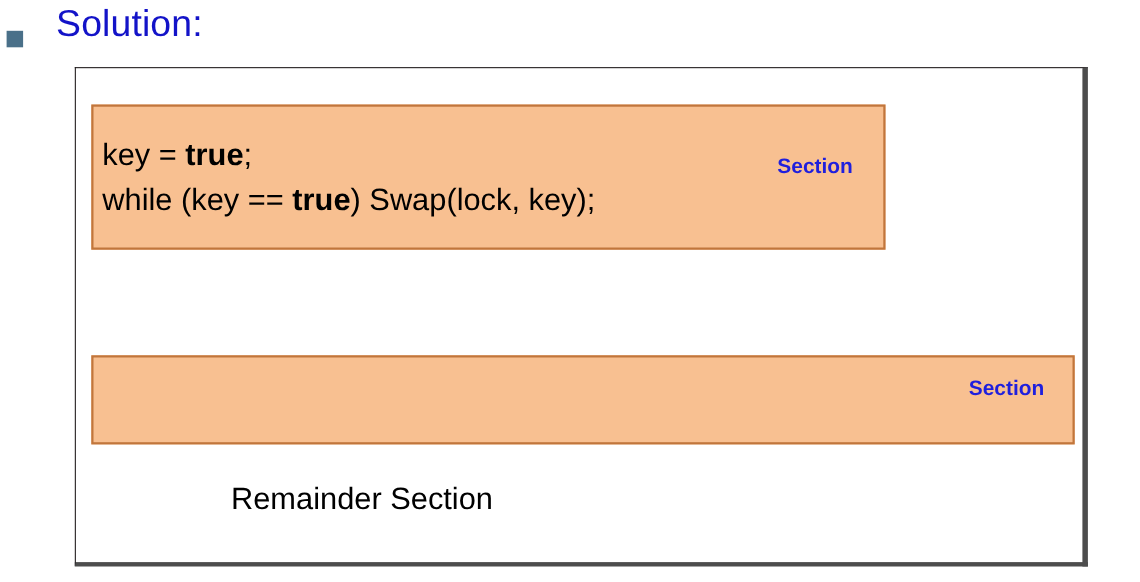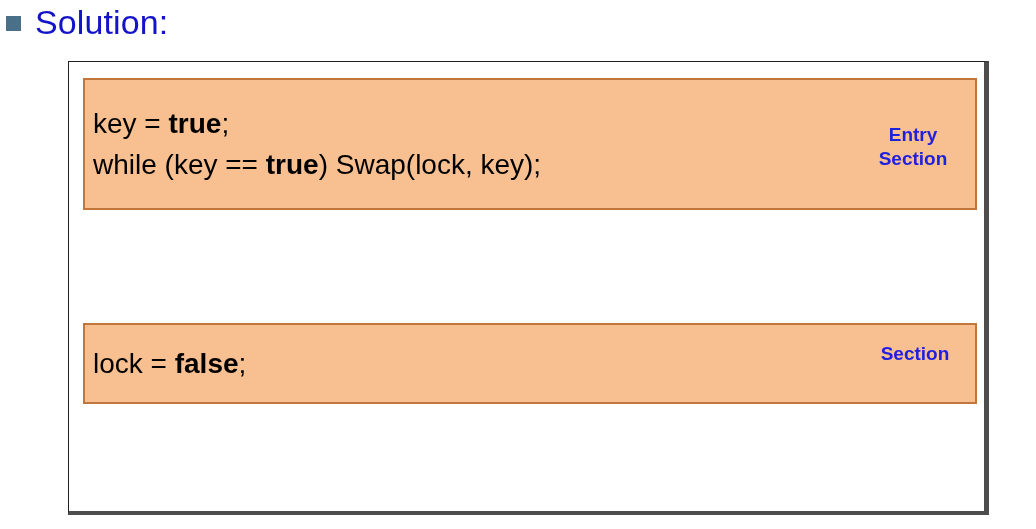--- a/index.html
+++ b/index.html
@@ -14,22 +14,22 @@
     font-family: "Liberation Sans", sans-serif;
     overflow: hidden;
   }
 
   
   .heading {
     position: absolute;
     left: 6px;
     top: 2px;
     display: flex;
-    align-items: center;
-    gap: 14px;
+    align-items: flex-end;
+    gap: 30px;
   }
   .bullet-square {
     width: 15px;
     height: 15px;
     background: #4a7089;
     flex: 0 0 auto;
     position: relative;
     top: 1px;
   }
   .heading-text {
@@ -67,22 +67,22 @@
   .code-box {
     position: absolute;
     box-sizing: border-box;
     background: #f8c091;
     border: 2px solid #c1763c;
     display: flex;
     align-items: center;
   }
   .code-box.entry {
     left: 14px;
-    top: 16px;
-    width: 894px;
+    top: 33px;
+    width: 722px;
     height: 132px;
   }
   .code-box.exit {
     left: 14px;
     top: 261px;
     width: 894px;
     height: 81px;
   }
 
   .code-text {
@@ -142,28 +142,27 @@
   <span class="heading-text">Solution:</span>
 </div>
 
 <div class="figure-frame">
   <div class="frame-inner">
 
     <div class="code-box entry">
       <div class="code-text"><span><span>key = </span><span class="kw">true</span><span>;</span></span>
 <span><span>while (key == </span><span class="kw">true</span><span>) Swap(lock, key);</span></span></div>
       <div class="section-label entry-label">
-        <div>Entry</div>
         <div>Section</div>
       </div>
     </div>
 
 
     <div class="code-box exit">
-      <div class="code-text"><span><span>lock = </span><span class="kw">false</span><span>;</span></span></div>
       <div class="section-label exit-label">
         <div>Section</div>
       </div>
     </div>
 
+    <div class="plain-line remainder">Remainder Section</div>
 
   </div>
 </div>
 
 </body></html>

